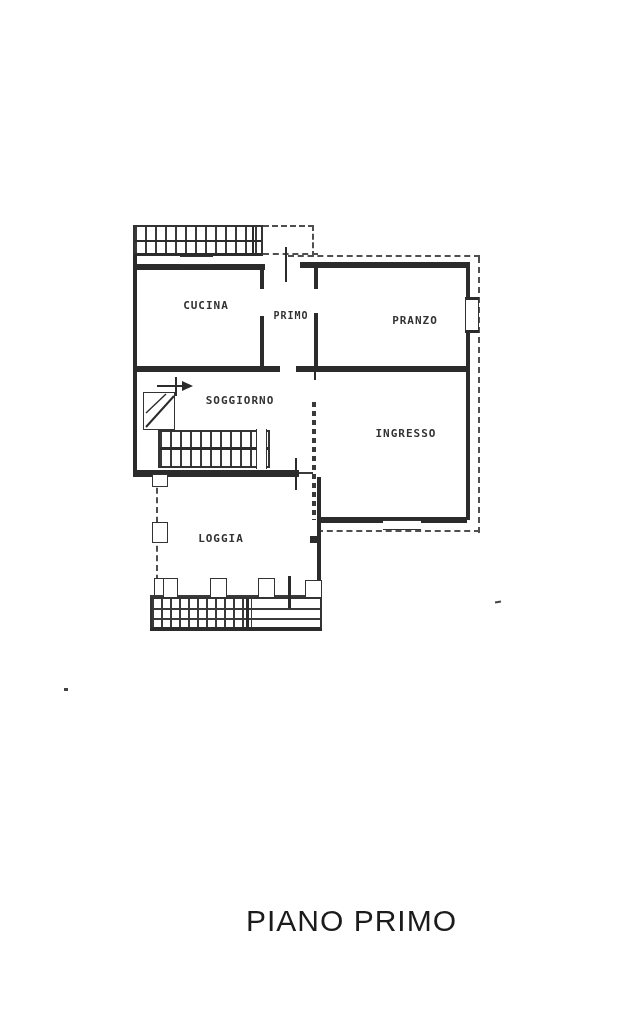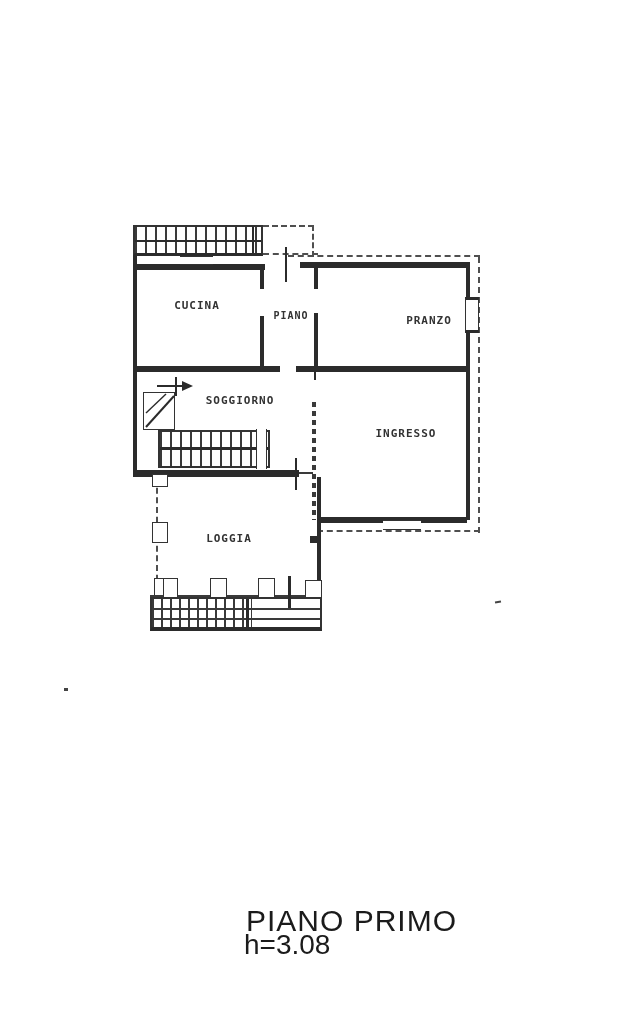--- a/index.html
+++ b/index.html
@@ -90,25 +90,24 @@
   <div class="box" style="left:258px;top:578px;width:17px;height:20px;"></div>
   <div class="box" style="left:305px;top:580px;width:17px;height:20px;"></div>
   <div class="abs" style="left:150px;top:597px;width:172px;height:34px;box-sizing:border-box;border:2px solid #333;border-bottom:4px solid #2b2b2b;background:#fff;">
     <div class="abs" style="left:0;top:0;width:100px;height:100%;background:repeating-linear-gradient(90deg,#3a3a3a 0 1.6px,transparent 1.6px 9px);"></div>
     <div class="w2" style="left:0;top:9px;width:100%;height:1.6px;"></div>
     <div class="w2" style="left:0;top:19px;width:100%;height:1.6px;"></div>
     <div class="w" style="left:94px;top:0;width:3px;height:100%;"></div>
   </div>
   <div class="w" style="left:288px;top:576px;width:3px;height:32px;"></div>
 
-  <div class="lbl" style="left:167px;top:299px;width:60px;">CUCINA</div>
-  <div class="lbl" style="left:268px;top:310px;width:46px;font-size:10px;">PIANO</div>
-  <div class="lbl" style="left:396px;top:314px;width:66px;">PRANZO</div>
+  <div class="lbl" style="left:176px;top:299px;width:60px;">CUCINA</div>
+  <div class="lbl" style="left:268px;top:310px;width:46px;font-size:10px;">PRIMO</div>
+  <div class="lbl" style="left:382px;top:314px;width:66px;">PRANZO</div>
   <div class="lbl" style="left:202px;top:394px;width:76px;">SOGGIORNO</div>
   <div class="lbl" style="left:360px;top:427px;width:92px;">INGRESSO</div>
-  <div class="lbl" style="left:198px;top:532px;width:62px;">LOGGIA</div>
+  <div class="lbl" style="left:190px;top:532px;width:62px;">LOGGIA</div>
 
   <div class="title" style="left:246px;top:889px;font-size:30px;letter-spacing:1px;margin-top:15px;">PIANO PRIMO</div>
-  <div class="title" style="left:244px;top:929px;font-size:28px;">h=3.08</div>
 
   <div class="speck" style="left:495px;top:601px;width:6px;height:2px;transform:rotate(-8deg);"></div>
   <div class="speck" style="left:64px;top:688px;width:4px;height:3px;"></div>
 </div>
 
 </body></html>

